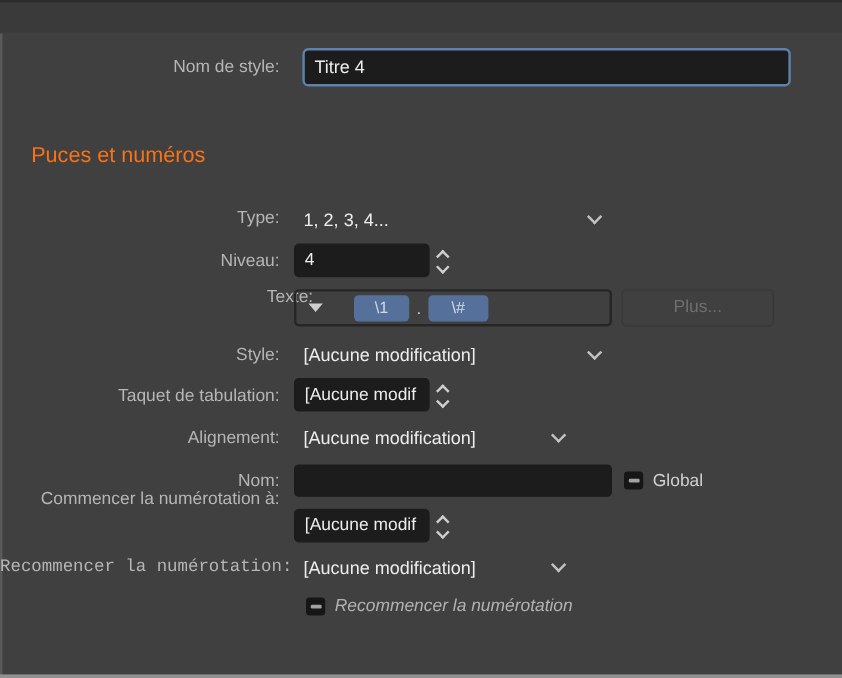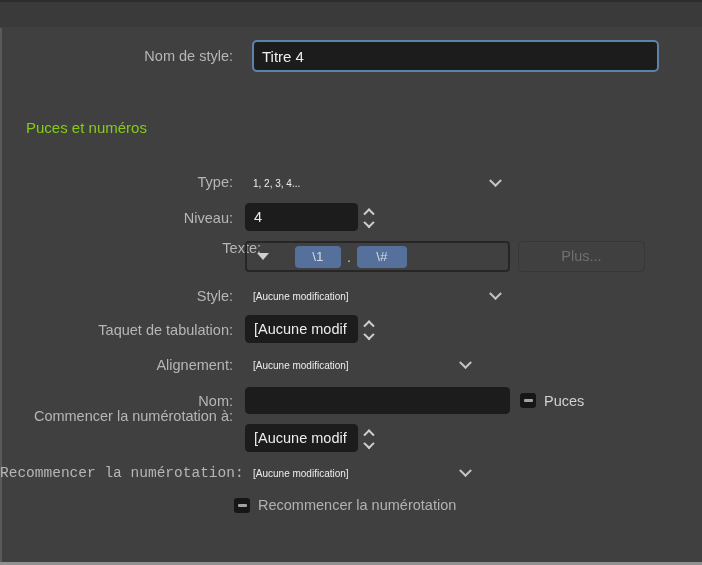--- a/index.html
+++ b/index.html
@@ -29,36 +29,36 @@
   }
   .row { position: absolute; display: flex; align-items: center; }
   .lbl {
     color: #b6b6b6; font-size: 14.5px; text-align: right;
     white-space: nowrap;
   }
   
   .lblcol { position: absolute; left: 0; width: 233px; text-align: right; }
   .heading {
     position: absolute; left: 26px; top: 119px;
-    color: #84cc16; font-size: 15px;
+    color: #f97316; font-size: 18px;
   }
   input.txt {
     background: #1c1c1c; border: 1px solid #1c1c1c; border-radius: 4px;
     color: #ededed; font-family: "Liberation Sans", sans-serif;
     font-size: 14.5px; padding: 0 8px; outline: none;
   }
   .name-input {
     position: absolute; left: 252px; top: 40px; width: 407px; height: 32px;
     border: 2px solid #5d82ab !important; border-radius: 5px !important;
     font-size: 15px !important;
   }
   .spin-input { width: 113px; height: 28px; }
   .dropdown {
     display: flex; align-items: center; justify-content: space-between;
-    height: 26px; color: #ededed; font-size: 10px;
+    height: 26px; color: #ededed; font-size: 15px;
     padding: 0 10px 0 8px; cursor: default;
   }
   .chev-down {
     width: 9px; height: 9px; flex: 0 0 auto;
     border-right: 2px solid #c3c3c3; border-bottom: 2px solid #c3c3c3;
     transform: rotate(45deg) translate(-2px,-2px);
   }
   .spinner {
     display: flex; flex-direction: column; justify-content: center;
     gap: 5px; margin-left: 7px; height: 28px;
@@ -163,39 +163,39 @@
       <span class="chev-down"></span>
     </div>
   </div>
 
   <div class="lblcol lbl" style="top:393px;padding-left:12px;">Nom:</div>
   <div class="row" style="left:245px; top:387px;">
     <input class="txt" type="text" style="width: 265px; height: 27px;" value="">
     <div class="checkbox" style="margin-left:10px;">
       <span class="dash"></span>
     </div>
-    <span class="chk-label">Puces</span>
+    <span class="chk-label">Global</span>
   </div>
 
   <div class="lblcol lbl" style="top:408px;">Commencer la numérotation à:</div>
   <div class="row" style="left:245px; top:424px;">
     <input class="txt spin-input" type="text" value="[Aucune modif" style="">
     <div class="spinner">
       <span class="spin-up"></span>
       <span class="spin-dn"></span>
     </div>
   </div>
 
   <div class="lblcol lbl" style="top:465px;font-family:Liberation Mono, monospace;">Recommencer la numérotation:</div>
   <div class="row" style="left:245px; top:460px;">
     <div class="dropdown" style="width:235px;">
       <span>[Aucune modification]</span>
       <span class="chev-down"></span>
     </div>
   </div>
 
-  <div class="row" style="left:234px; top:497px;">
+  <div class="row" style="left:255px; top:497px;font-style:italic;">
     <div class="checkbox">
       <span class="dash"></span>
     </div>
     <span class="chk-label dim">Recommencer la numérotation</span>
   </div>
 </div>
 
 </body></html>

